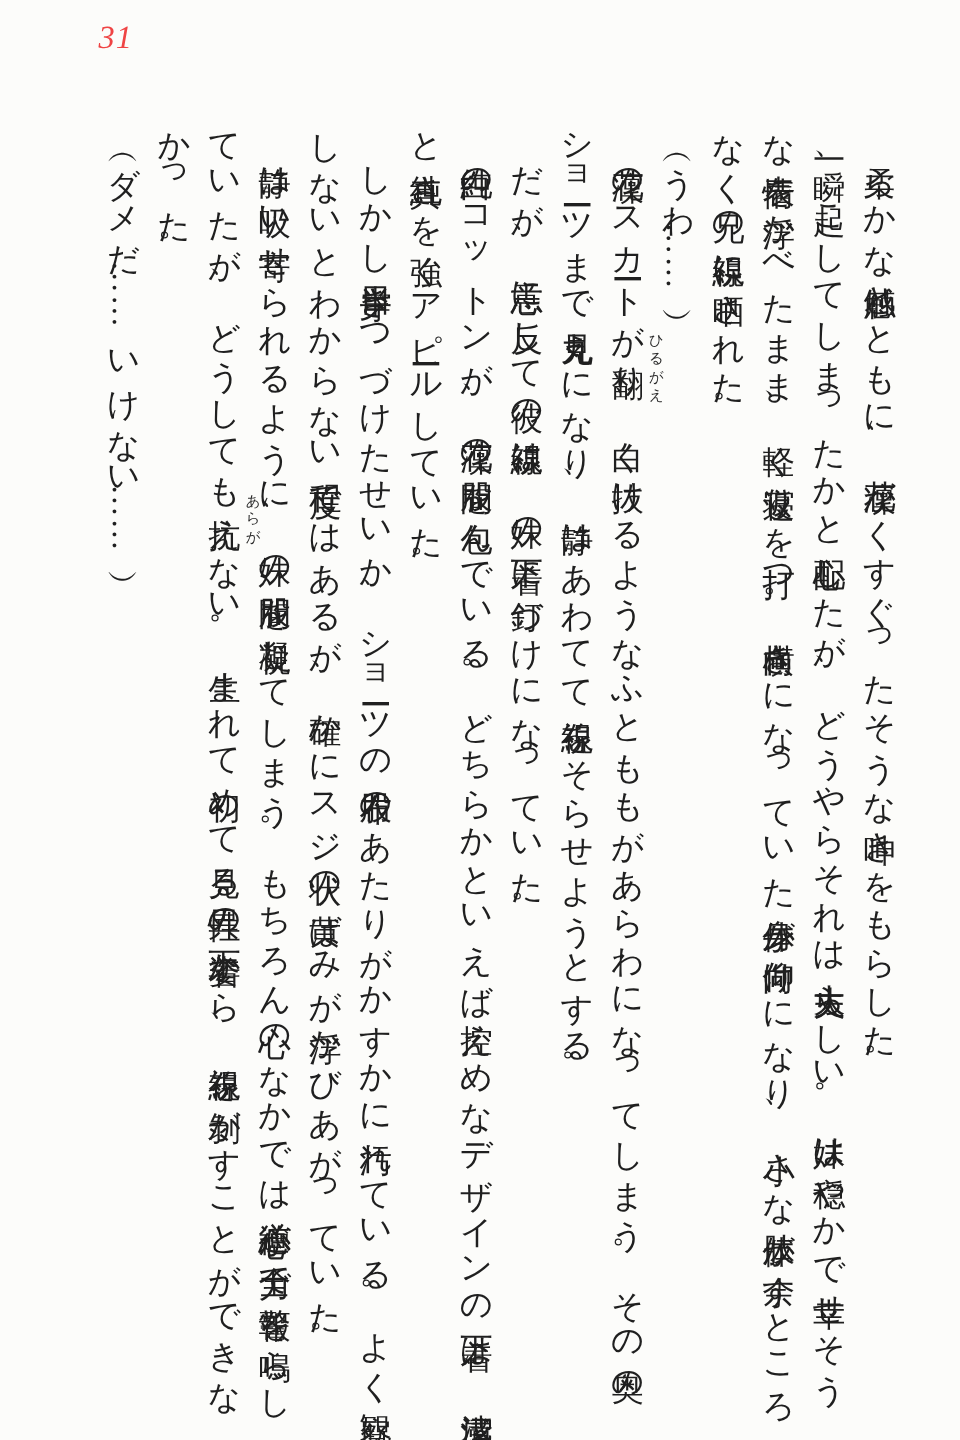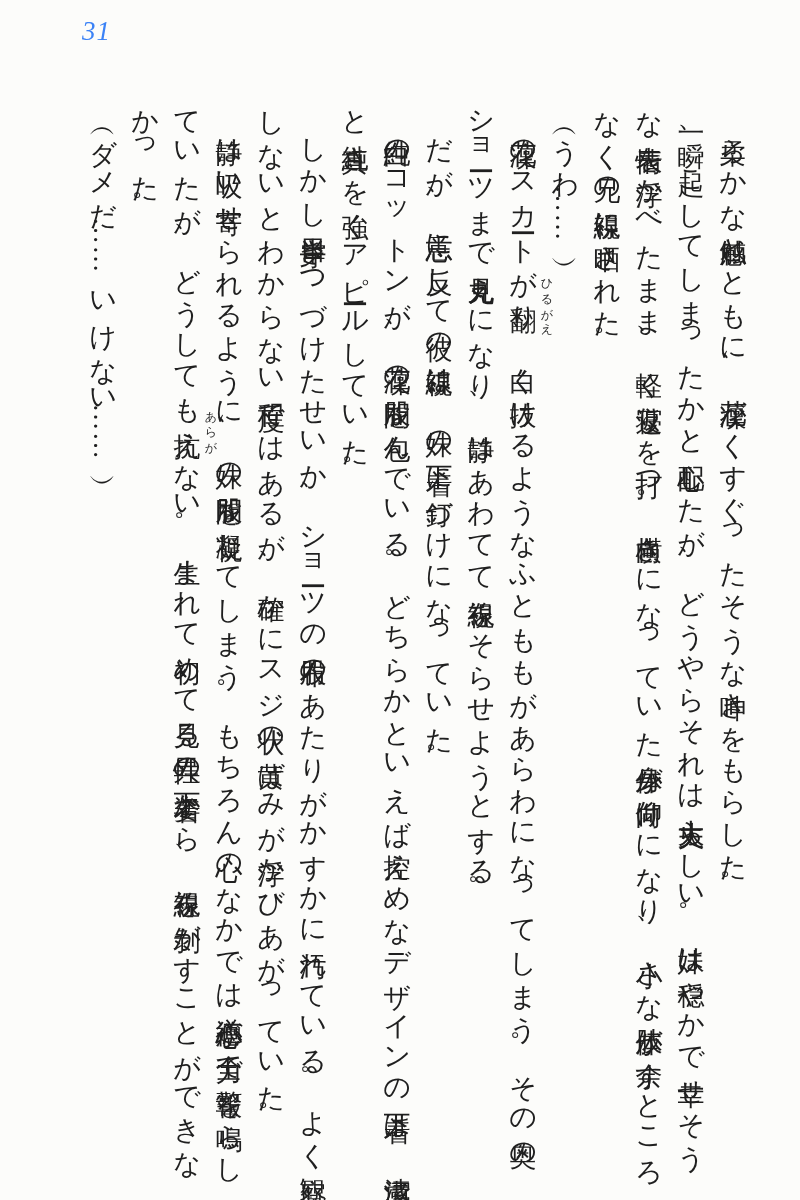--- a/index.html
+++ b/index.html
@@ -15,21 +15,21 @@
     height: 1200px;
     background: #fcfcfa;
     color: #1f1f1f;
   }
   .page-number {
     position: absolute;
     top: 16px;
     left: 82px;
     font-style: italic;
     font-size: 27px;
-    color: #3b82f6;
+    color: #ef4444;
     letter-spacing: 1px;
   }
   .body-text {
     position: absolute;
     top: 92px;
     right: 46px;
     height: 1086px;
     width: 716px;
     writing-mode: vertical-rl;
     text-orientation: mixed;

